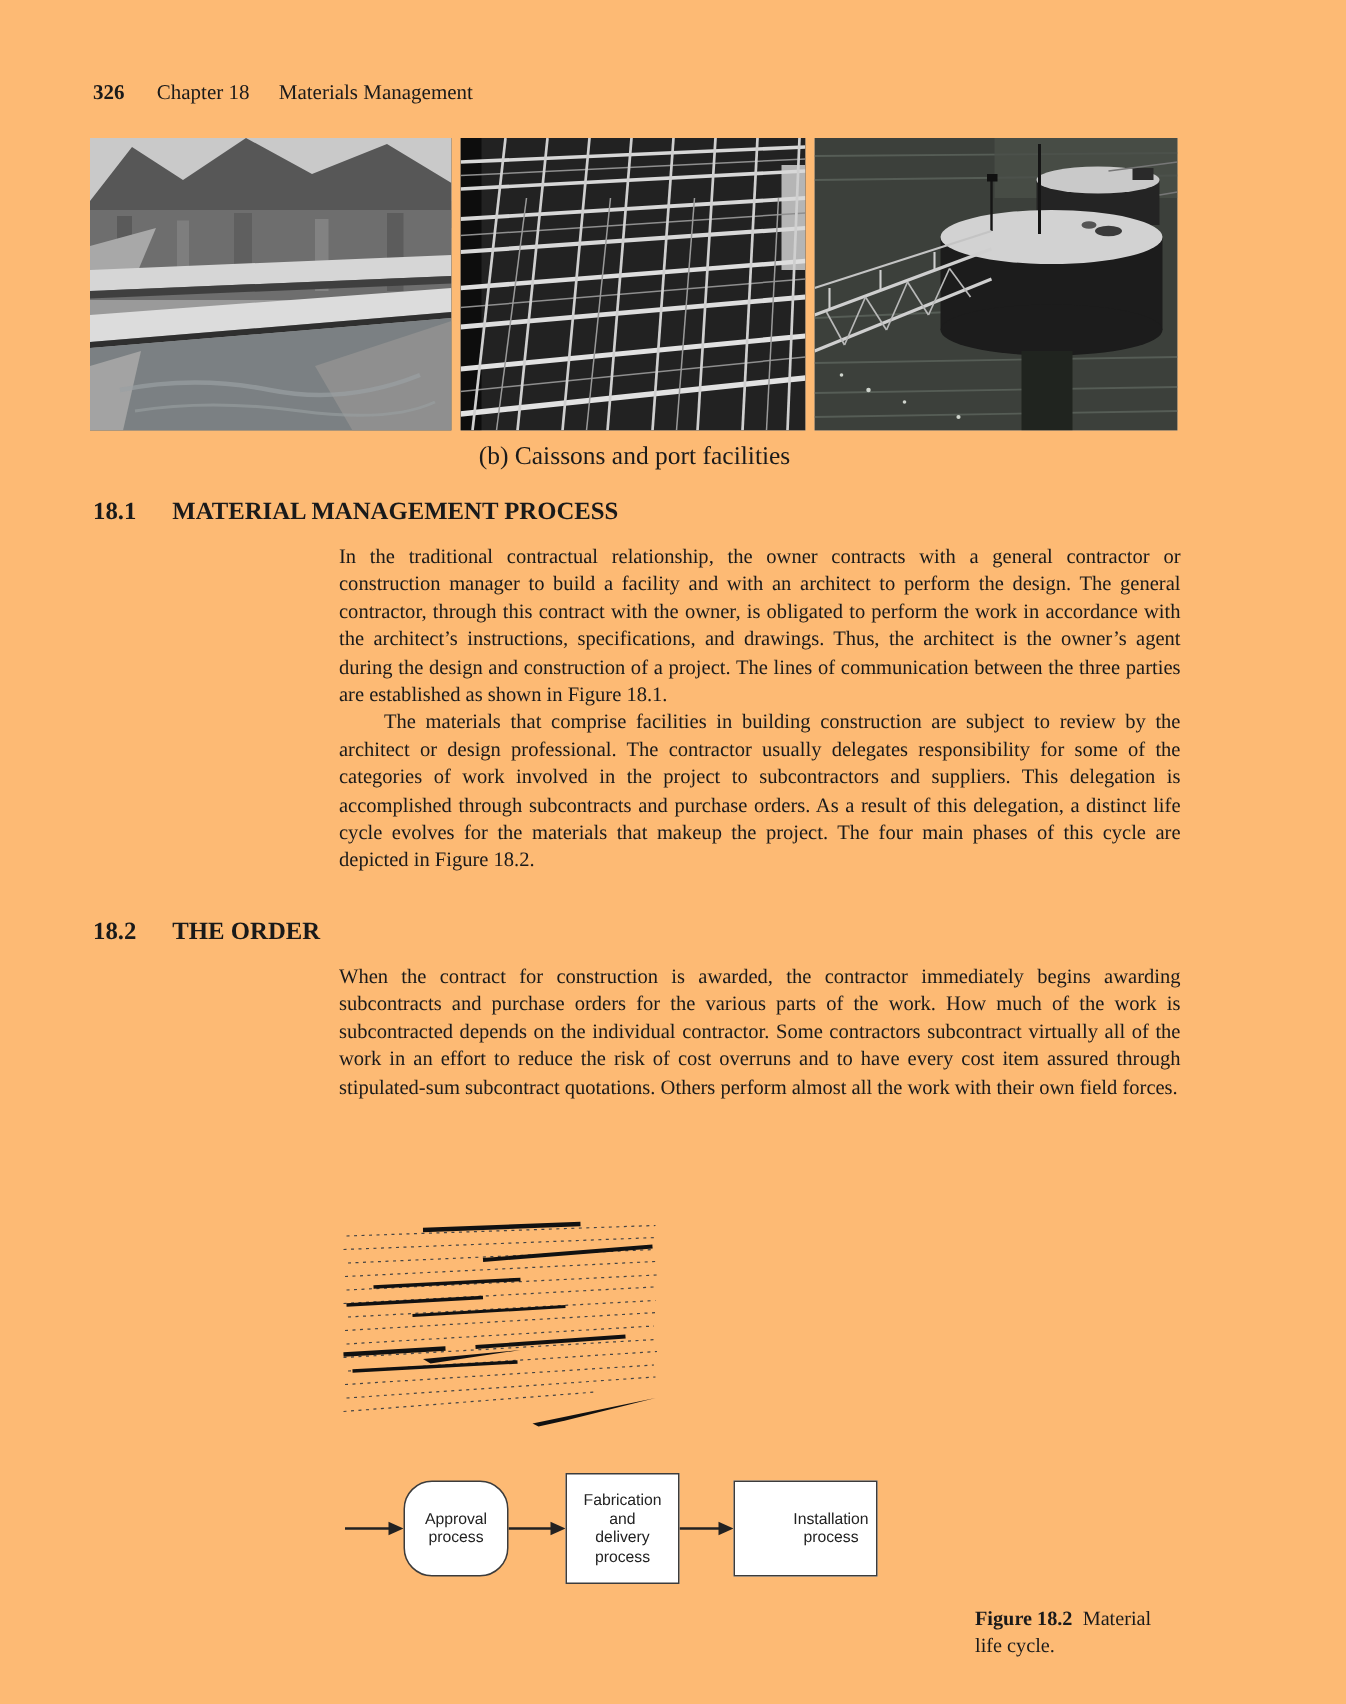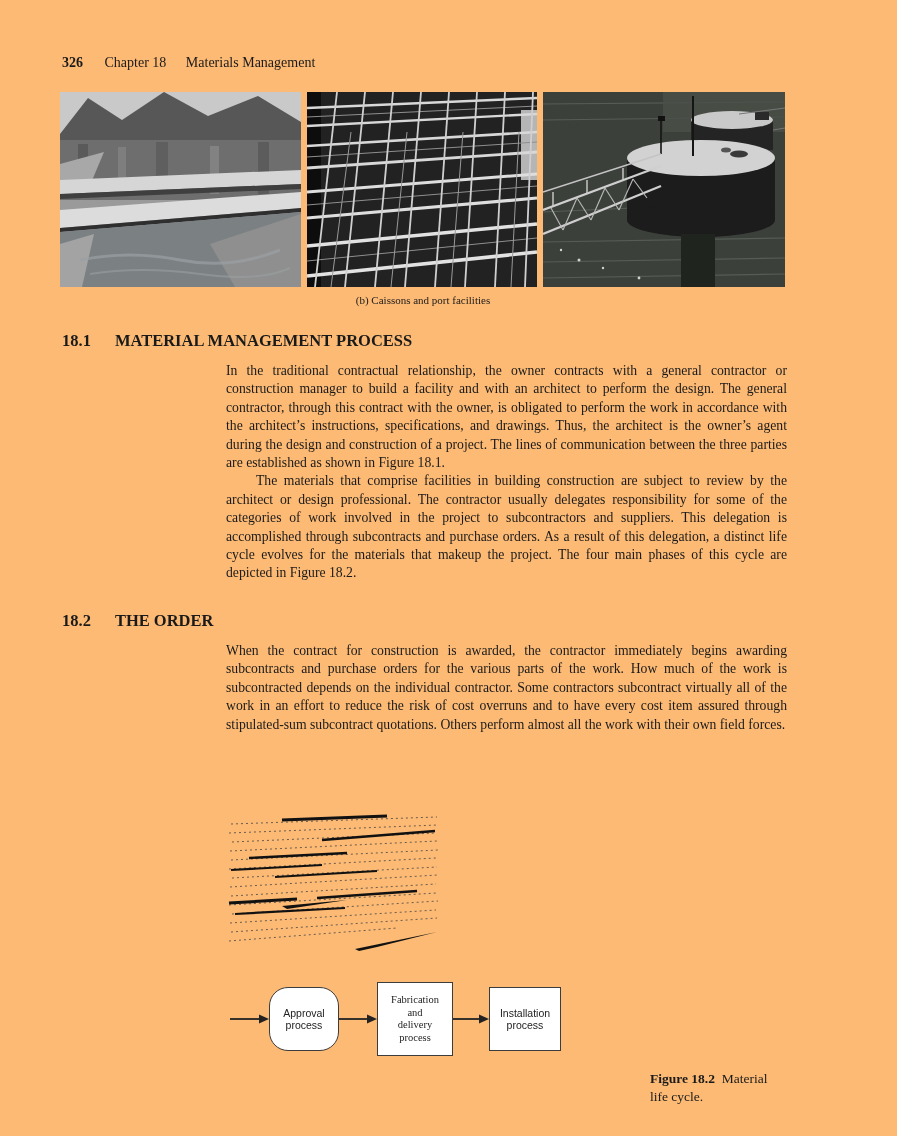--- a/index.html
+++ b/index.html
@@ -10,21 +10,21 @@
   }
   
   .runhead { position:absolute; top:55px; left:62px; font-size:14px; white-space:nowrap; }
   .runhead .pgnum { font-weight:bold; margin-right:18px; }
   .runhead .chap { margin-right:16px; }
 
   
   .photos { position:absolute; top:92px; left:60px; width:726px; height:195px; display:flex; gap:6px; }
   .photo { height:195px; overflow:hidden; background:#777; }
   .photo svg { display:block; }
-  .photo-caption { position:absolute; top:294px; left:60px; width:726px; text-align:center; font-size:11px; }
+  .photo-caption { position:absolute; top:294px; left:60px; width:726px; text-align:center; font-size:17px; }
 
   
   .sec-head { position:absolute; left:62px; font-size:16.5px; font-weight:bold; white-space:nowrap; }
   .sec-head .sec-num { margin-right:24px; }
   .sec-head.h181 { top:331px; }
   .sec-head.h182 { top:611px; }
 
   
   .body-block { position:absolute; left:226px; width:561px; font-size:13.7px; line-height:18.4px; text-align:justify; }
   .body-block p + p { text-indent:30px; }
@@ -39,22 +39,22 @@
   .fig182-cap { position:absolute; left:650px; top:1050px; width:138px;margin-top:20px; }
 
   
   .flow { position:absolute; left:230px; top:981px; height:76px; display:flex; align-items:center; }
   .flow-box {
     border:1.5px solid #3c3c3c; background:#fff; display:flex; align-items:center; justify-content:center;
     font-family:"Liberation Sans", sans-serif; font-size:10.5px; line-height:12.5px; text-align:center; color:#222;
   }
   .fb1 { width:70px; height:64px; }
   .fb2 { width:70px; height:64px;border-radius:19px; }
-  .fb3 { width:76px; height:74px;font-family:Liberation Serif, serif; }
-  .fb4 { width:72px; height:64px; }
+  .fb3 { width:76px; height:74px; }
+  .fb4 { width:96px; height:64px;justify-content:flex-end; }
   .fb2 span { display:block; max-width:54px; }
   .fb3 span { display:block; max-width:52px; }
   .fb4 span { display:block; max-width:60px; }
   .flow-arrow { flex:0 0 auto; }
   .flow-arrow svg { display:block; }
 </style>
 </head>
 <body>
 
 <div class="page">

